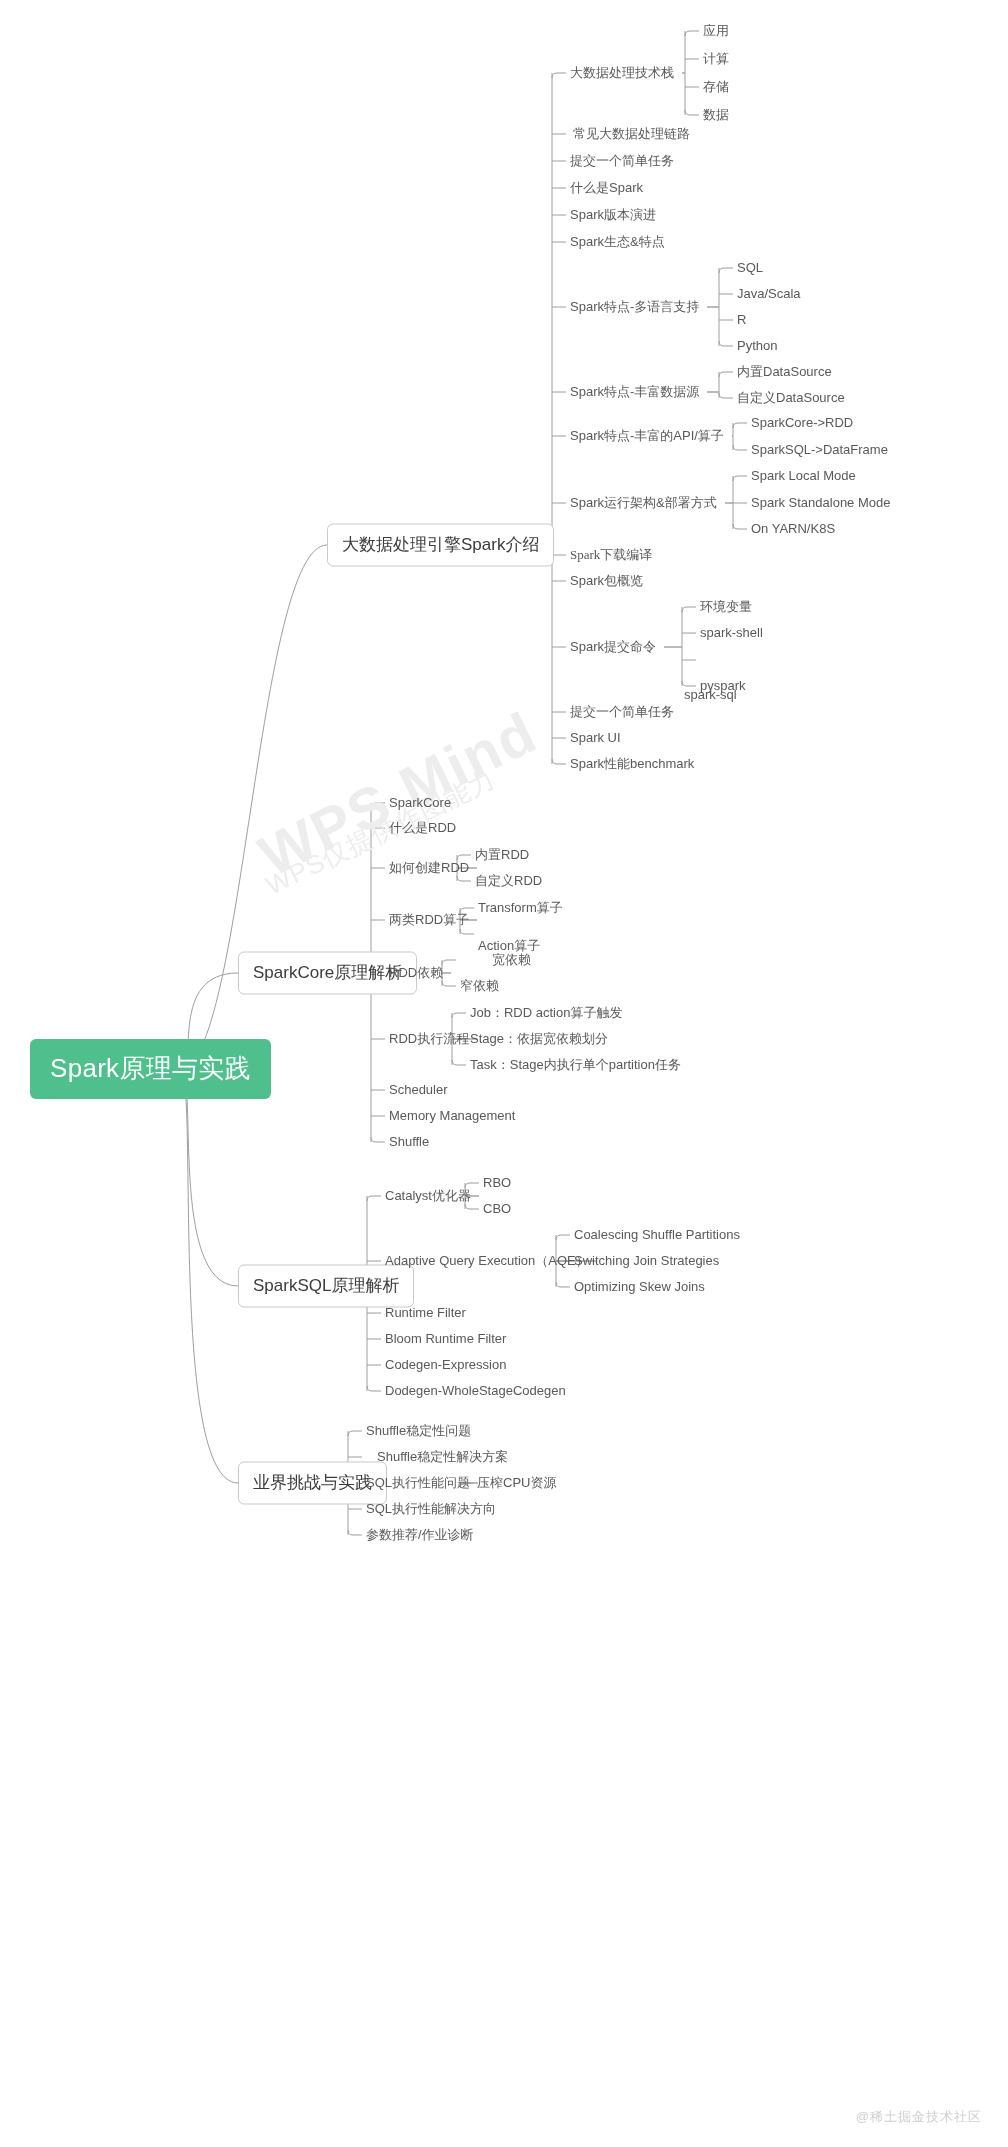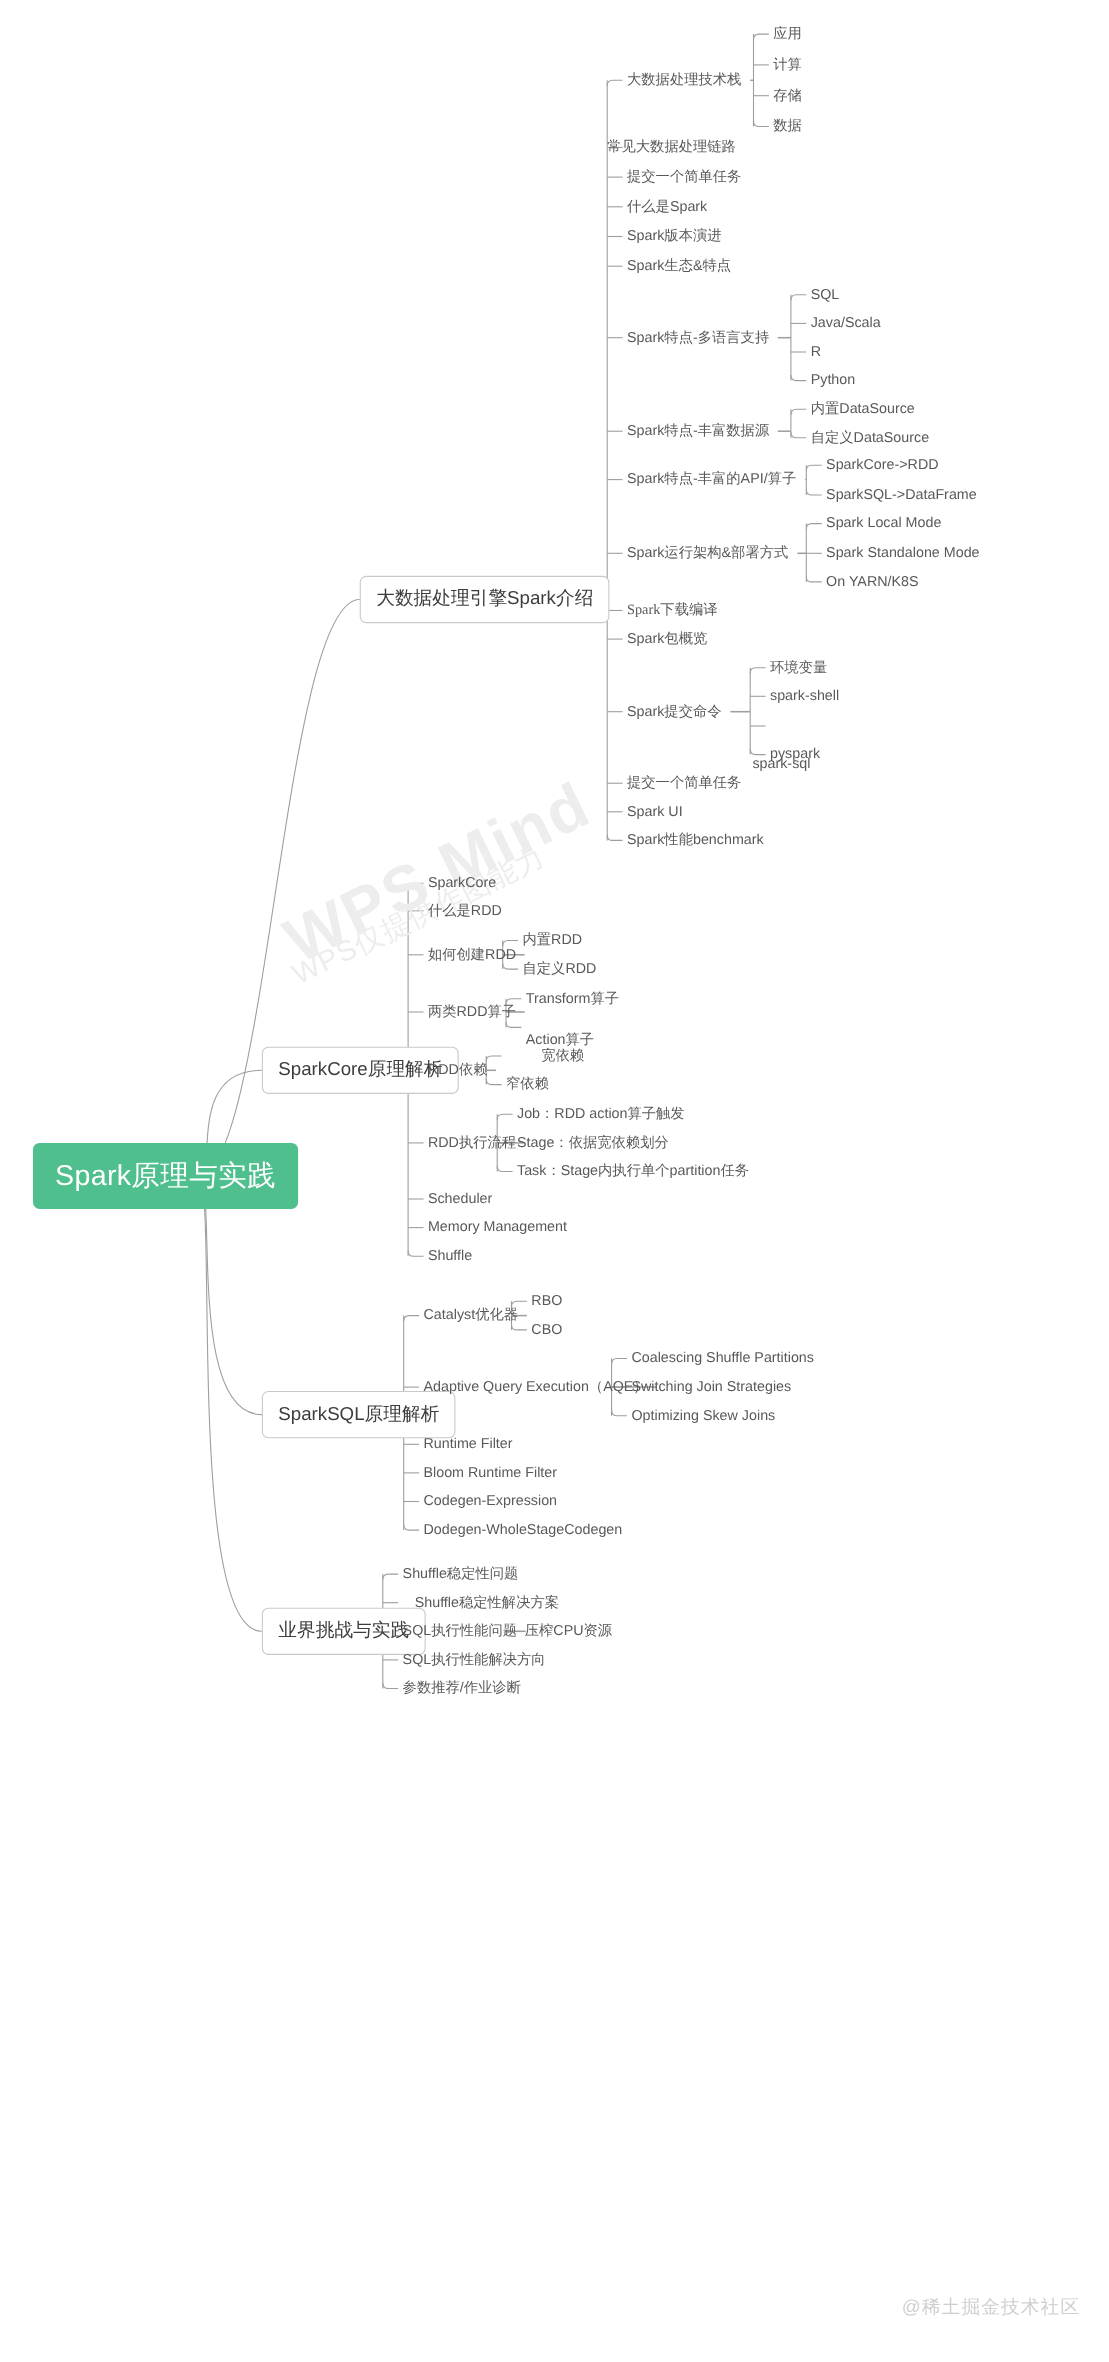--- a/index.html
+++ b/index.html
@@ -71,23 +71,23 @@
     white-space: nowrap;
   }
   .watermark.sub {
     font-size: 26px;
     font-weight: normal;
     letter-spacing: 1px;
   }
   .credit {
     position: absolute;
     right: 26px;
-    bottom: 38px;
+    bottom: 21px;
     color: #cfcfcf;
-    font-size: 17px;
+    font-size: 13px;
     letter-spacing: 1px;
     white-space: nowrap;
   }
 </style>
 </head>
 <body>
 
 <div id="canvas">
 
   <svg id="links" viewBox="0 0 1008 2147" xmlns="http://www.w3.org/2000/svg">
@@ -205,21 +205,21 @@
 
   <div class="credit">@稀土掘金技术社区</div>
 
 <div class="node root" style="left: 30px; top: 1069px;">Spark原理与实践</div>
     <div class="node branch" style="left: 327px; top: 545px;">大数据处理引擎Spark介绍</div>
     <div class="node leaf" style="left: 570px; top: 73px;">大数据处理技术栈</div>
     <div class="node leaf lvl3" style="left: 703px; top: 31px;">应用</div>
     <div class="node leaf lvl3" style="left: 703px; top: 59px;">计算</div>
     <div class="node leaf lvl3" style="left: 703px; top: 87px;">存储</div>
     <div class="node leaf lvl3" style="left: 703px; top: 115px;">数据</div>
-    <div class="node leaf" style="left: 552px; top: 134px;">常见大数据处理链路</div>
+    <div class="node leaf" style="left: 573px; top: 134px;">常见大数据处理链路</div>
     <div class="node leaf" style="left: 570px; top: 161px;">提交一个简单任务</div>
     <div class="node leaf" style="left: 570px; top: 188px;">什么是Spark</div>
     <div class="node leaf" style="left: 570px; top: 215px;">Spark版本演进</div>
     <div class="node leaf" style="left: 570px; top: 242px;">Spark生态&amp;特点</div>
     <div class="node leaf" style="left: 570px; top: 307px;">Spark特点-多语言支持</div>
     <div class="node leaf lvl3" style="left: 737px; top: 268px;">SQL</div>
     <div class="node leaf lvl3" style="left: 737px; top: 294px;">Java/Scala</div>
     <div class="node leaf lvl3" style="left: 737px; top: 320px;">R</div>
     <div class="node leaf lvl3" style="left: 737px; top: 346px;">Python</div>
     <div class="node leaf" style="left: 570px; top: 392px;">Spark特点-丰富数据源</div>

